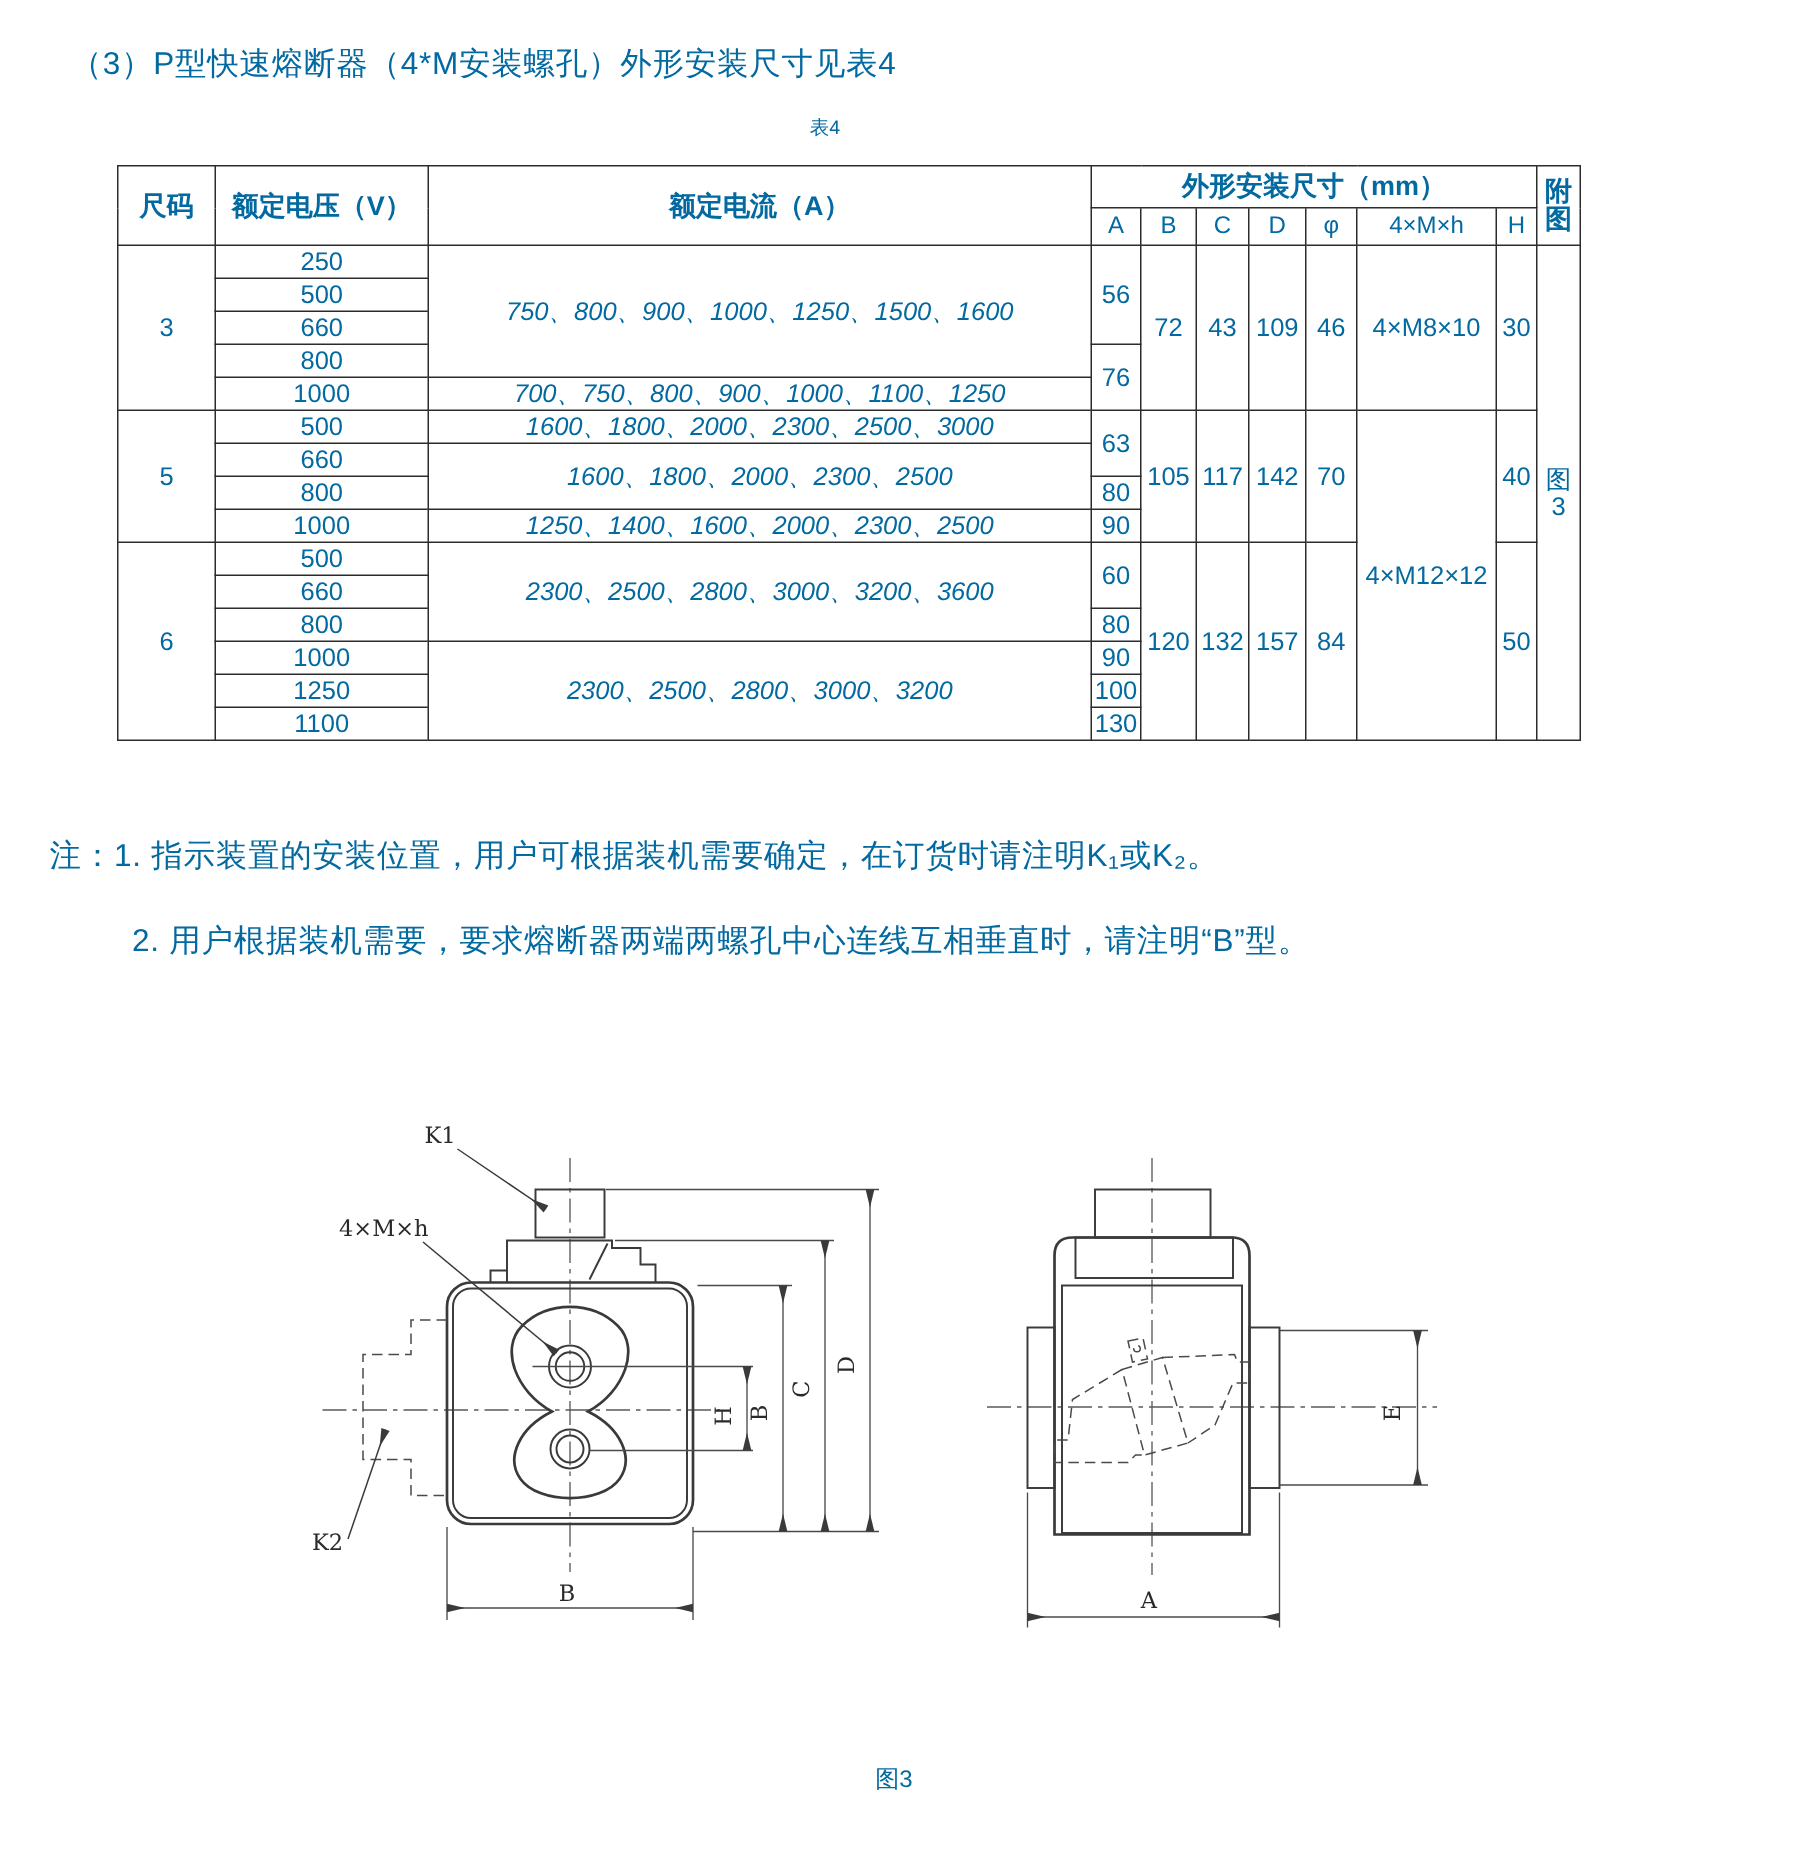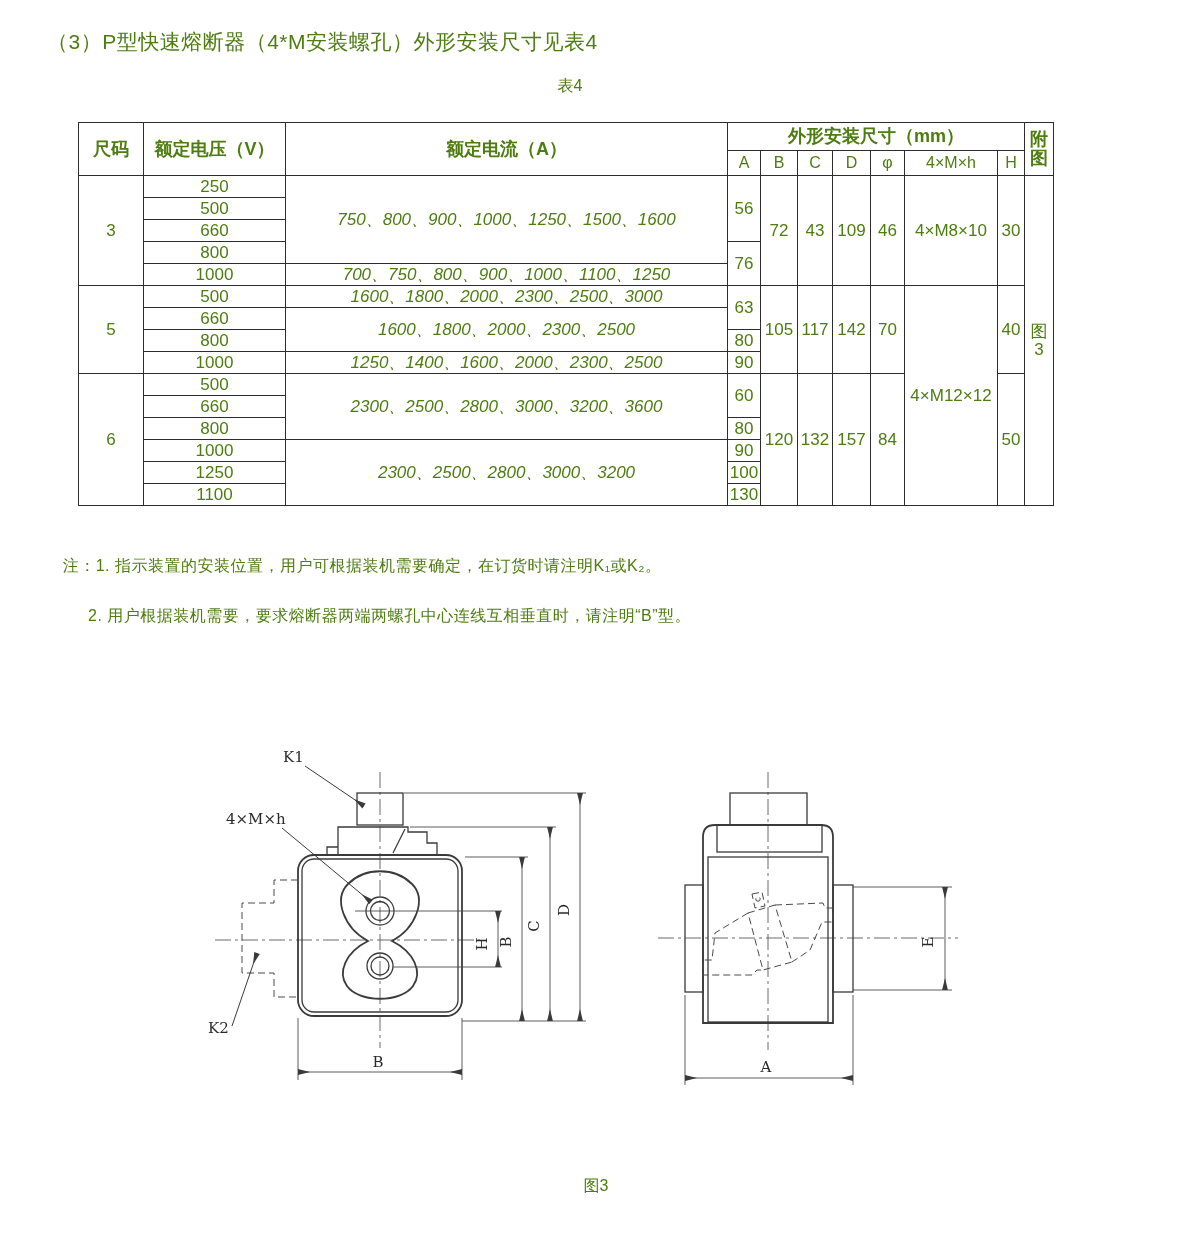--- a/index.html
+++ b/index.html
@@ -1,30 +1,30 @@
 <!DOCTYPE html>
 <html><head>
 <meta charset="utf-8">
 <style>
   html,body{margin:0;padding:0;background:#ffffff;}
   .page{position:relative;width:1197px;height:1240px;background:#fff;overflow:hidden;
-        font-family:"Liberation Sans",sans-serif;color:#4d7c0f;}
+        font-family:"Liberation Sans",sans-serif;color:#0369a1;}
   .title{position:absolute;left:47px;top:28px;font-size:21px;letter-spacing:.5px;}
-  .tcaption{position:absolute;left:420px;top:76px;width:300px;text-align:center;font-size:16px;}
-  table.t{position:absolute;left:78px;top:110px;width:975px;border-collapse:collapse;table-layout:fixed;margin-top:12px;}
+  .tcaption{position:absolute;left:400px;top:76px;width:300px;text-align:center;font-size:13px;}
+  table.t{position:absolute;left:78px;top:110px;width:975px;border-collapse:collapse;table-layout:fixed;}
   table.t td,table.t th{border:1.5px solid #2c2c2c;padding:0;text-align:center;vertical-align:middle;
         font-size:17px;font-weight:400;line-height:1.05;overflow:hidden;}
   table.t thead th{font-size:18px;font-weight:600;}
   table.t thead tr.h1 th{height:27px;}
   table.t thead tr.h2 th{height:24px;font-weight:400;font-size:16px;}
   table.t tbody tr{height:22px;}
   td.cur{text-align:left;padding-left:5px;font-style:italic;}
   td.fig, th.fig{white-space:pre-line;font-size:17px;line-height:1.1;}
   th.fig{font-size:18px;}
-  .notes{position:absolute;left:33px;top:556px;font-size:16px;letter-spacing:.5px;text-align:center;}
+  .notes{position:absolute;left:33px;top:556px;font-size:21px;letter-spacing:.5px;}
   .note2{margin-top:29px;margin-left:55px;}
   .fcaption{position:absolute;left:506px;top:1176px;width:180px;text-align:center;font-size:16px;}
   svg.draw{position:absolute;left:140px;top:720px;}
   .s1{fill:none;stroke:#3a3a3a;stroke-width:1.3;}
   .s2{fill:none;stroke:#3a3a3a;stroke-width:1.8;}
   .thin{fill:none;stroke:#4a4a4a;stroke-width:0.9;}
   .dim{fill:none;stroke:#4a4a4a;stroke-width:0.9;}
   .cl{fill:none;stroke:#5a5a5a;stroke-width:0.9;stroke-dasharray:16 4 3 4;}
   .hd{fill:none;stroke:#4a4a4a;stroke-width:1;stroke-dasharray:7 4;}
   .lbl{font-family:"DejaVu Serif",serif;font-size:15px;fill:#2a2a2a;}

